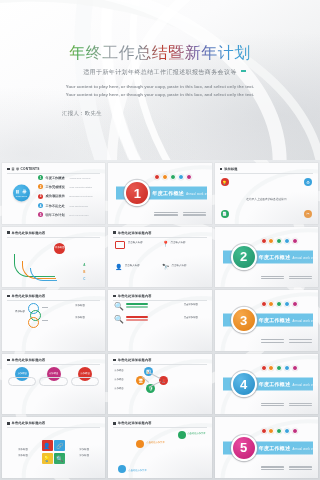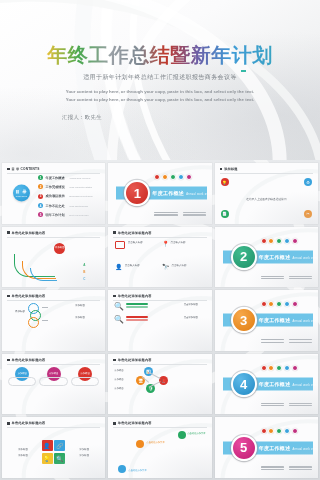--- a/index.html
+++ b/index.html
@@ -27,21 +27,21 @@
       border:9px solid rgba(246,247,248,.8);border-radius:50%;transform:rotate(6deg);}
   .s6{width:250px;height:340px;right:-60px;bottom:-160px;
       border:10px solid rgba(255,255,255,.7);border-radius:50%;transform:rotate(14deg);}
   .shade{position:absolute;inset:0;
      background:
        radial-gradient(120% 90% at 88% 72%, rgba(196,200,205,.40) 0%, rgba(196,200,205,0) 58%),
        radial-gradient(90% 70% at 8% 96%, rgba(200,204,209,.30) 0%, rgba(200,204,209,0) 60%);}
   #hero-text{position:absolute;left:0;right:0;top:44px;text-align:center;padding:0 14px;}
 
   .cover-title{
-    font-size:20px;font-weight:700;letter-spacing:.5px;line-height:1.15;
+    font-size:16px;font-weight:400;letter-spacing:.5px;line-height:1.15;
     background:linear-gradient(90deg,
         #f0a13c 0%, #e8c13a 11%, #4aa84f 22%, #9aa0a6 33%,
         #7f8a93 43%, #c0392b 52%, #6a5fa8 63%, #3f9bd6 74%,
         #3aa0c8 86%, #2fb5a8 100%);
     -webkit-background-clip:text;background-clip:text;
     -webkit-text-fill-color:transparent;color:transparent;
     text-shadow:none;white-space:nowrap;}
   .cover-sub{margin-top:6px;font-size:6px;color:#7c8288;letter-spacing:.4px;white-space:nowrap;}
   .cover-en{margin-top:6px;font-size:4.4px;line-height:1.75;color:#8d9298;
             font-weight:700;max-width:196px;margin-left:auto;margin-right:auto;text-align:center;}

